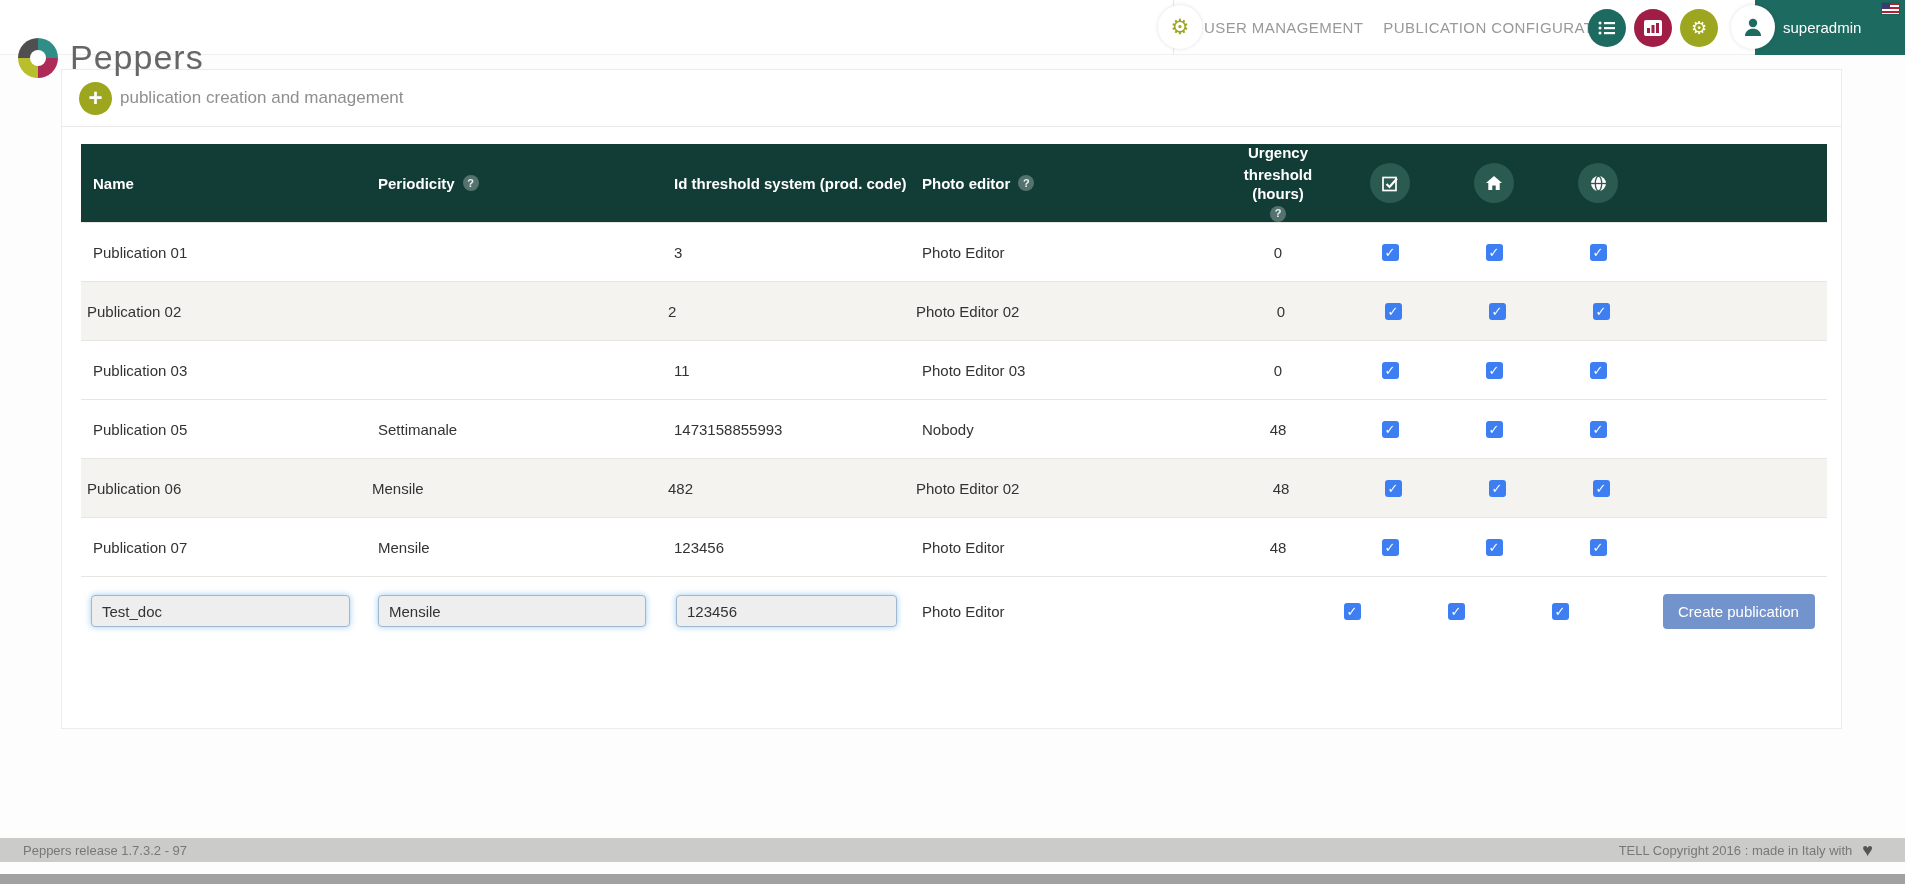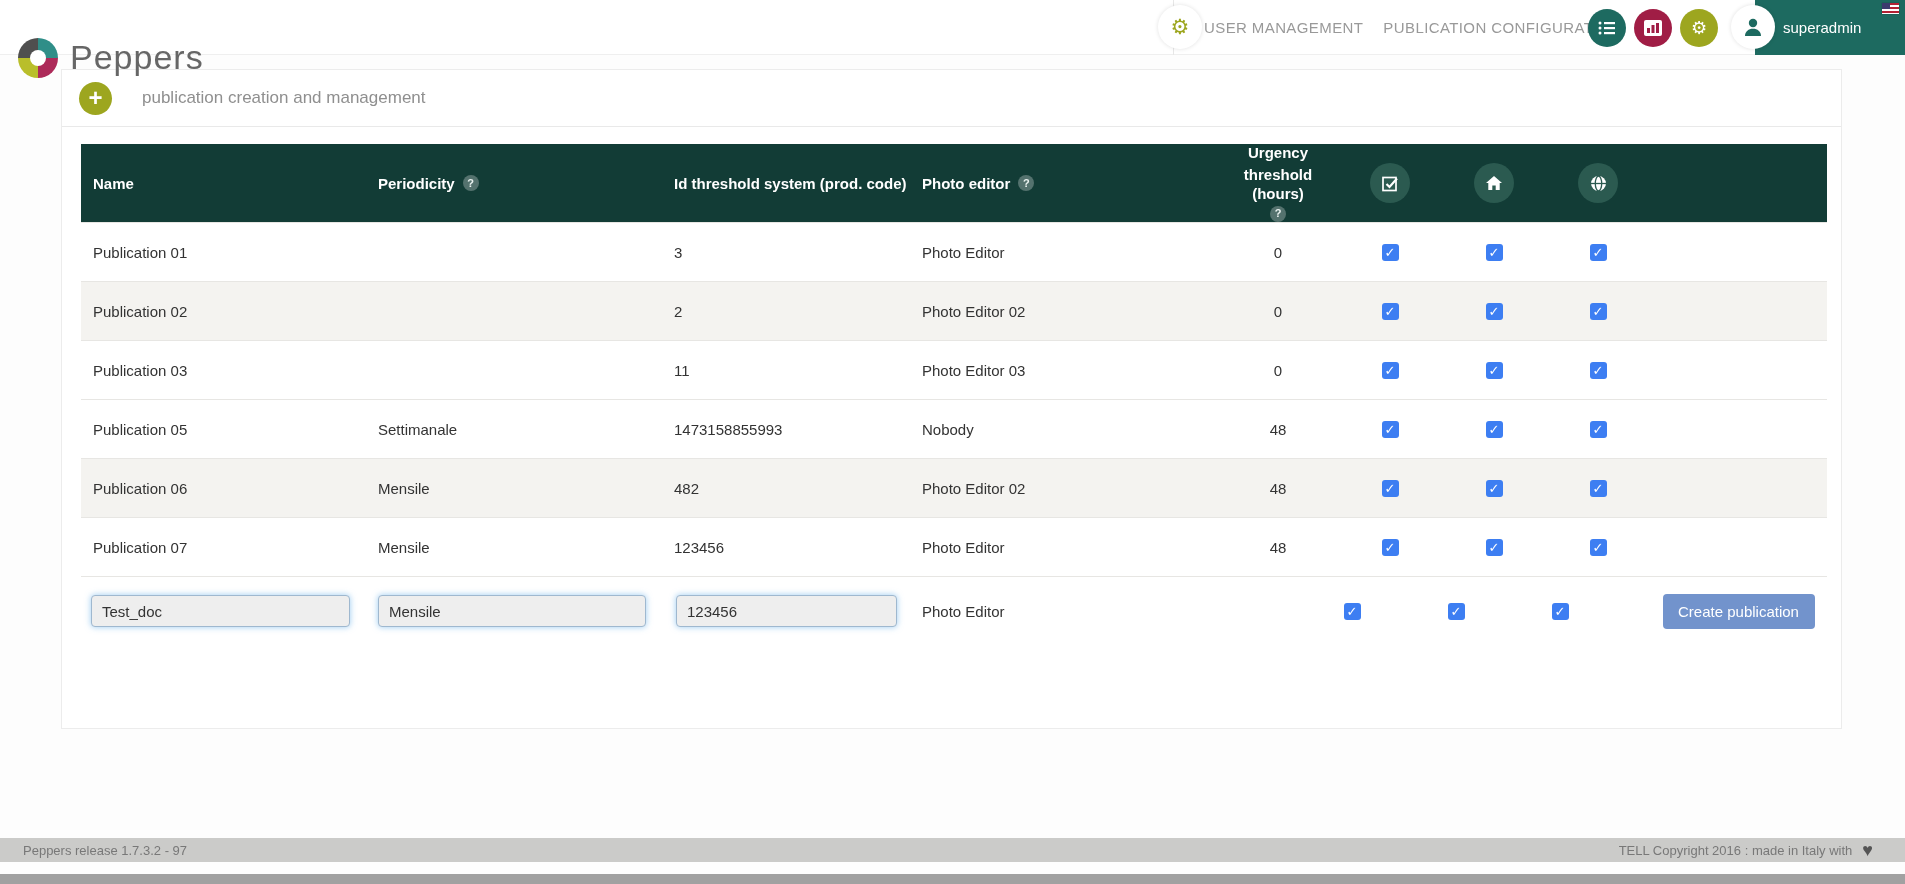--- a/index.html
+++ b/index.html
@@ -43,37 +43,37 @@
   .flag { position:absolute; right:6px; top:3px; width:17px; height:11px; cursor:pointer;
           background:repeating-linear-gradient(#b22234 0 2px, #fff 2px 4px); box-shadow:0 0 1px rgba(0,0,0,.4); }
   .flag::after { content:""; position:absolute; left:0; top:0; width:8px; height:6px; background:#3c3b6e; }
 
   
   .card { position:relative; margin:14px 62px 0 61px; width:1781px; height:660px;
           background:#fff; border:1px solid #ececec; }
   .section-head { height:57px; border-bottom:1px solid #e9e9e9; display:flex; align-items:center; padding-left:17px; }
   .plus-btn { width:33px; height:33px; border-radius:50%; background:#9da61f; color:#fff; font-size:24px; font-weight:bold;
               display:flex; align-items:center; justify-content:center; cursor:pointer; line-height:1; }
-  .section-title { margin-left:30px; font-size:17px; color:#8f8f8f; }
+  .section-title { margin-left:8px; font-size:17px; color:#8f8f8f; }
 
   
   table.pub { margin:17px 16px 0 19px; width:1746px; border-collapse:collapse; table-layout:fixed; }
   col.c-name{width:285px} col.c-per{width:296px} col.c-id{width:248px} col.c-photo{width:308px}
   col.c-urg{width:120px} col.c-cb{width:104px} col.c-act{width:177px}
 
   thead th { background:#123c36; color:#fff; font-size:15px; font-weight:bold; height:76px; vertical-align:middle; text-align:left; padding-left:12px; }
   thead th.center { text-align:center; padding-left:0; }
   .hdr-inline { display:inline-flex; align-items:center; gap:8px; }
   .info-icon { display:inline-flex; width:16px; height:16px; border-radius:50%; background:rgba(255,255,255,.28);
                color:#eaf2f0; font-size:11px; font-weight:bold; align-items:center; justify-content:center; cursor:pointer; }
   .urg-head { display:flex; flex-direction:column; align-items:center; gap:3px; line-height:1.25; }
   .hdr-circle { width:40px; height:40px; border-radius:50%; background:#2b5a50; display:inline-flex; align-items:center; justify-content:center; }
 
   tbody td { font-size:15px; color:#333; height:59px; padding-left:12px; border-top:1px solid #e7e6e3; background:#fff; vertical-align:middle; }
-  tbody tr.alt td { background:#f4f3f0; }
+  tbody tr.alt td { background:#f4f3f0;padding-left:6px; }
   td.center { text-align:center; padding-left:0; }
 
   .cb { display:inline-block; width:17px; height:17px; background:#3d7ef2; border-radius:3px; color:#fff;
         font-size:13px; font-weight:bold; line-height:17px; text-align:center; cursor:pointer; }
   .shift { position:relative; left:-38px; }
 
   tr.input-row td { height:68px; }
   .txt-input { height:32px; background:#eee; border:1px solid #9fb8cf; border-radius:4px; padding:0 10px; font-size:15px;
                color:#333; font-family:inherit; box-shadow:0 0 6px rgba(102,175,233,.65); }
   .in-name{ width:259px; margin-left:-2px; } .in-per{ width:268px; } .in-id{ width:221px; margin-left:2px; }

